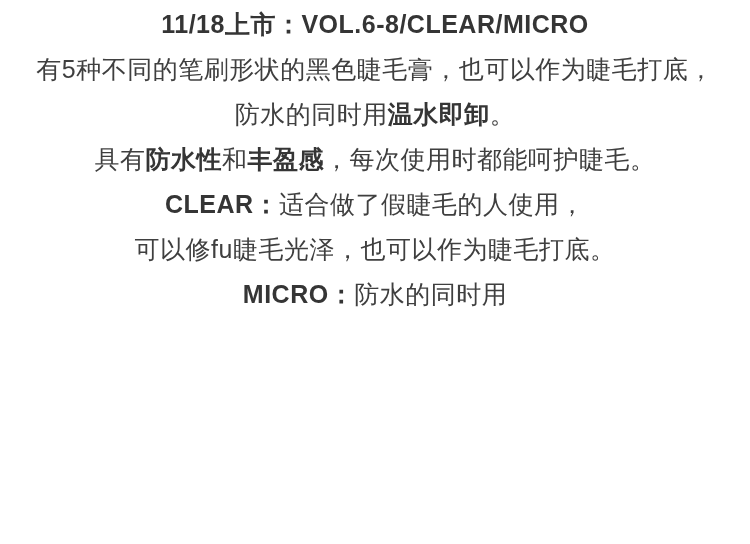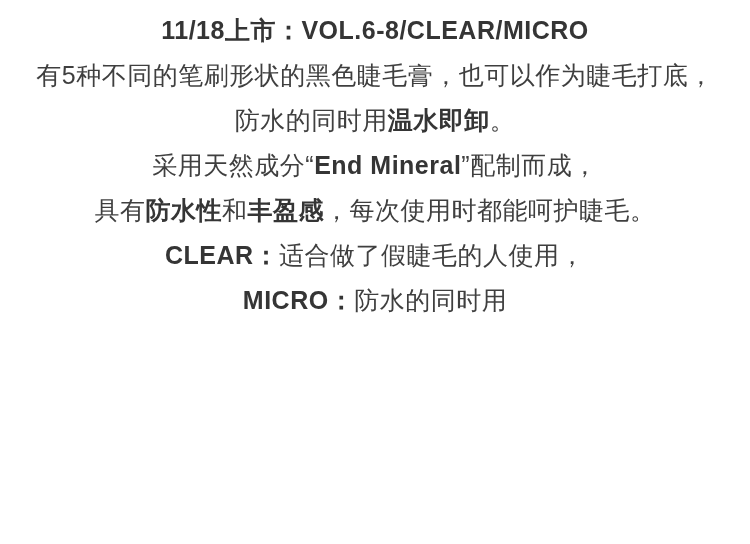--- a/index.html
+++ b/index.html
@@ -8,21 +8,21 @@
     background: #ffffff;
   }
   .page {
     position: relative;
     width: 750px;
     height: 521px;
     overflow: hidden;
     background: var(--page-bg, #ffffff);
     font-family: "Liberation Sans", "DejaVu Sans", sans-serif;
     box-sizing: border-box;
-    padding-top: 8px;
+    padding-top: 2px;
   }
   .desc {
     width: 100%;
     text-align: center;
   }
   .line {
     margin: 0;
     font-size: 25px;
     line-height: 45px;
     height: 45px;
@@ -38,18 +38,18 @@
   }
 </style>
 </head>
 <body>
 
 <div class="page" style="--page-bg: #ffffff; --text-color: #3f3f3f; --bold-color: #353535;">
   <div class="desc">
       <p class="line"><span class="seg bold">11/18上市：VOL.6-8/CLEAR/MICRO</span></p>
       <p class="line"><span class="seg">有5种不同的笔刷形状的黑色睫毛膏，也可以作为睫毛打底，</span></p>
       <p class="line"><span class="seg">防水的同时用</span><span class="seg bold">温水即卸</span><span class="seg">。</span></p>
-      <p class="line"><span class="seg">采用天然成分“</span><span class="seg bold">End Mineral</span><span class="seg">”配制而成，</span></p>
       <p class="line"><span class="seg">具有</span><span class="seg bold">防水性</span><span class="seg">和</span><span class="seg bold">丰盈感</span><span class="seg">，每次使用时都能呵护睫毛。</span></p>
       <p class="line"><span class="seg bold">CLEAR：</span><span class="seg">适合做了假睫毛的人使用，</span></p>
+      <p class="line"><span class="seg">可以修fu睫毛光泽，也可以作为睫毛打底。</span></p>
       <p class="line"><span class="seg bold">MICRO：</span><span class="seg">防水的同时用</span></p>
     </div>
 </div>
 
 </body></html>

